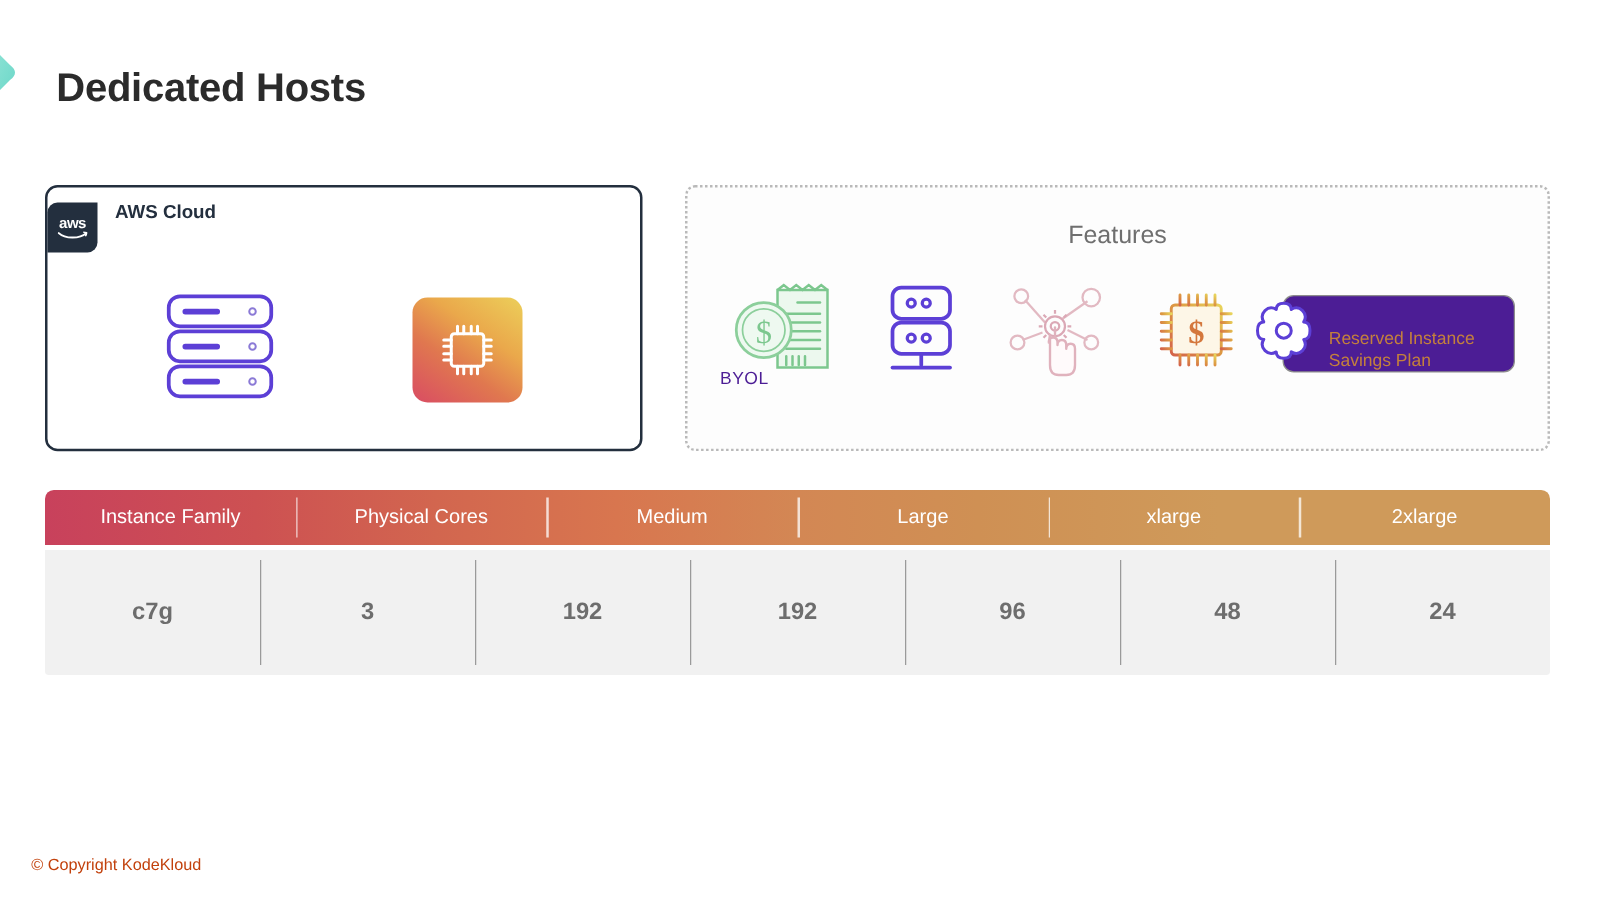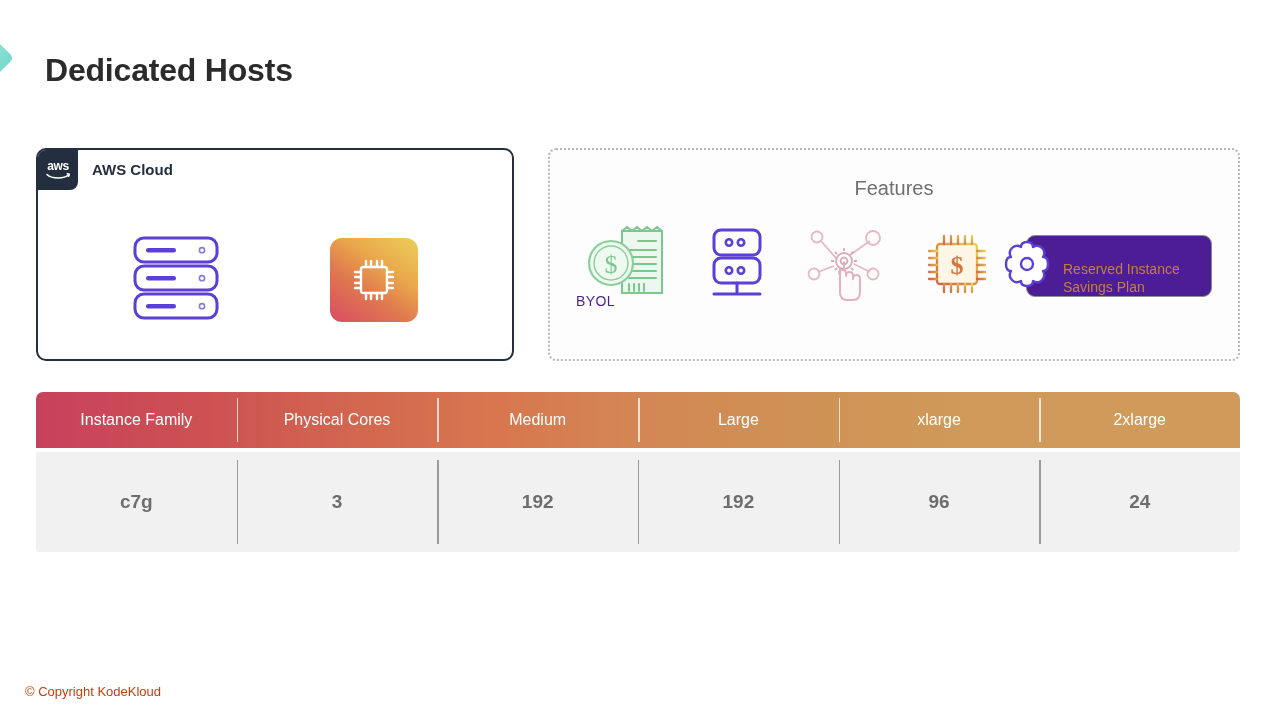--- a/index.html
+++ b/index.html
@@ -22,21 +22,21 @@
   }
 
   
   .aws-card {
     position: absolute; left: 36px; top: 148px;
     width: 478px; height: 213px;
     border: 2px solid #232f3e; border-radius: 10px;
     background: #fff;
   }
   .aws-badge {
-    position: absolute; left: 0; top: 0;
+    position: absolute; left: 0; top: 12px;
     width: 40px; height: 40px;
     background: #232f3e;
     border-radius: 8px 0 8px 0;
     display: flex; flex-direction: column;
     align-items: center; justify-content: center;
   }
   .aws-badge .aws-word {
     color: #fff; font-size: 12px; font-weight: 700;
     letter-spacing: -0.4px; line-height: 11px;
   }
@@ -85,21 +85,21 @@
   }
   .ri-gear { position: absolute; left: -26px; top: 50%; transform: translateY(-50%); }
   .ri-text { font-size: 14px; line-height: 18px; color: #c4803c; }
 
   
   .table {
     position: absolute; left: 36px; top: 392px;
     width: 1204px;
   }
   .thead {
-    display: flex; height: 56px;
+    display: flex; height: 44px;
     border-radius: 7px 7px 0 0; overflow: hidden;
     background: linear-gradient(90deg,
        #c8415c 0%, #cd5152 14%, #d2664f 26%,
        #d8764f 38%, #d38754 50%, #cf9054 62%,
        #cf9a5a 78%, #cf9a5a 100%);
   }
   .th {
     flex: 1; display: flex; align-items: center; justify-content: center;
     font-size: 16px; color: #ffffff; font-weight: 500;
     position: relative;
@@ -327,19 +327,20 @@
       <div class="th">xlarge</div>
       <div class="th">2xlarge</div>
     </div>
     <div class="row-gap"></div>
     <div class="tbody-row">
       <div class="td">c7g</div>
       <div class="td">3</div>
       <div class="td">192</div>
       <div class="td">192</div>
       <div class="td">96</div>
+      <div class="td">48</div>
       <div class="td">24</div>
     </div>
   </div>
 
   <div class="footer">© Copyright KodeKloud</div>
 
 </div>
 
 </body></html>

